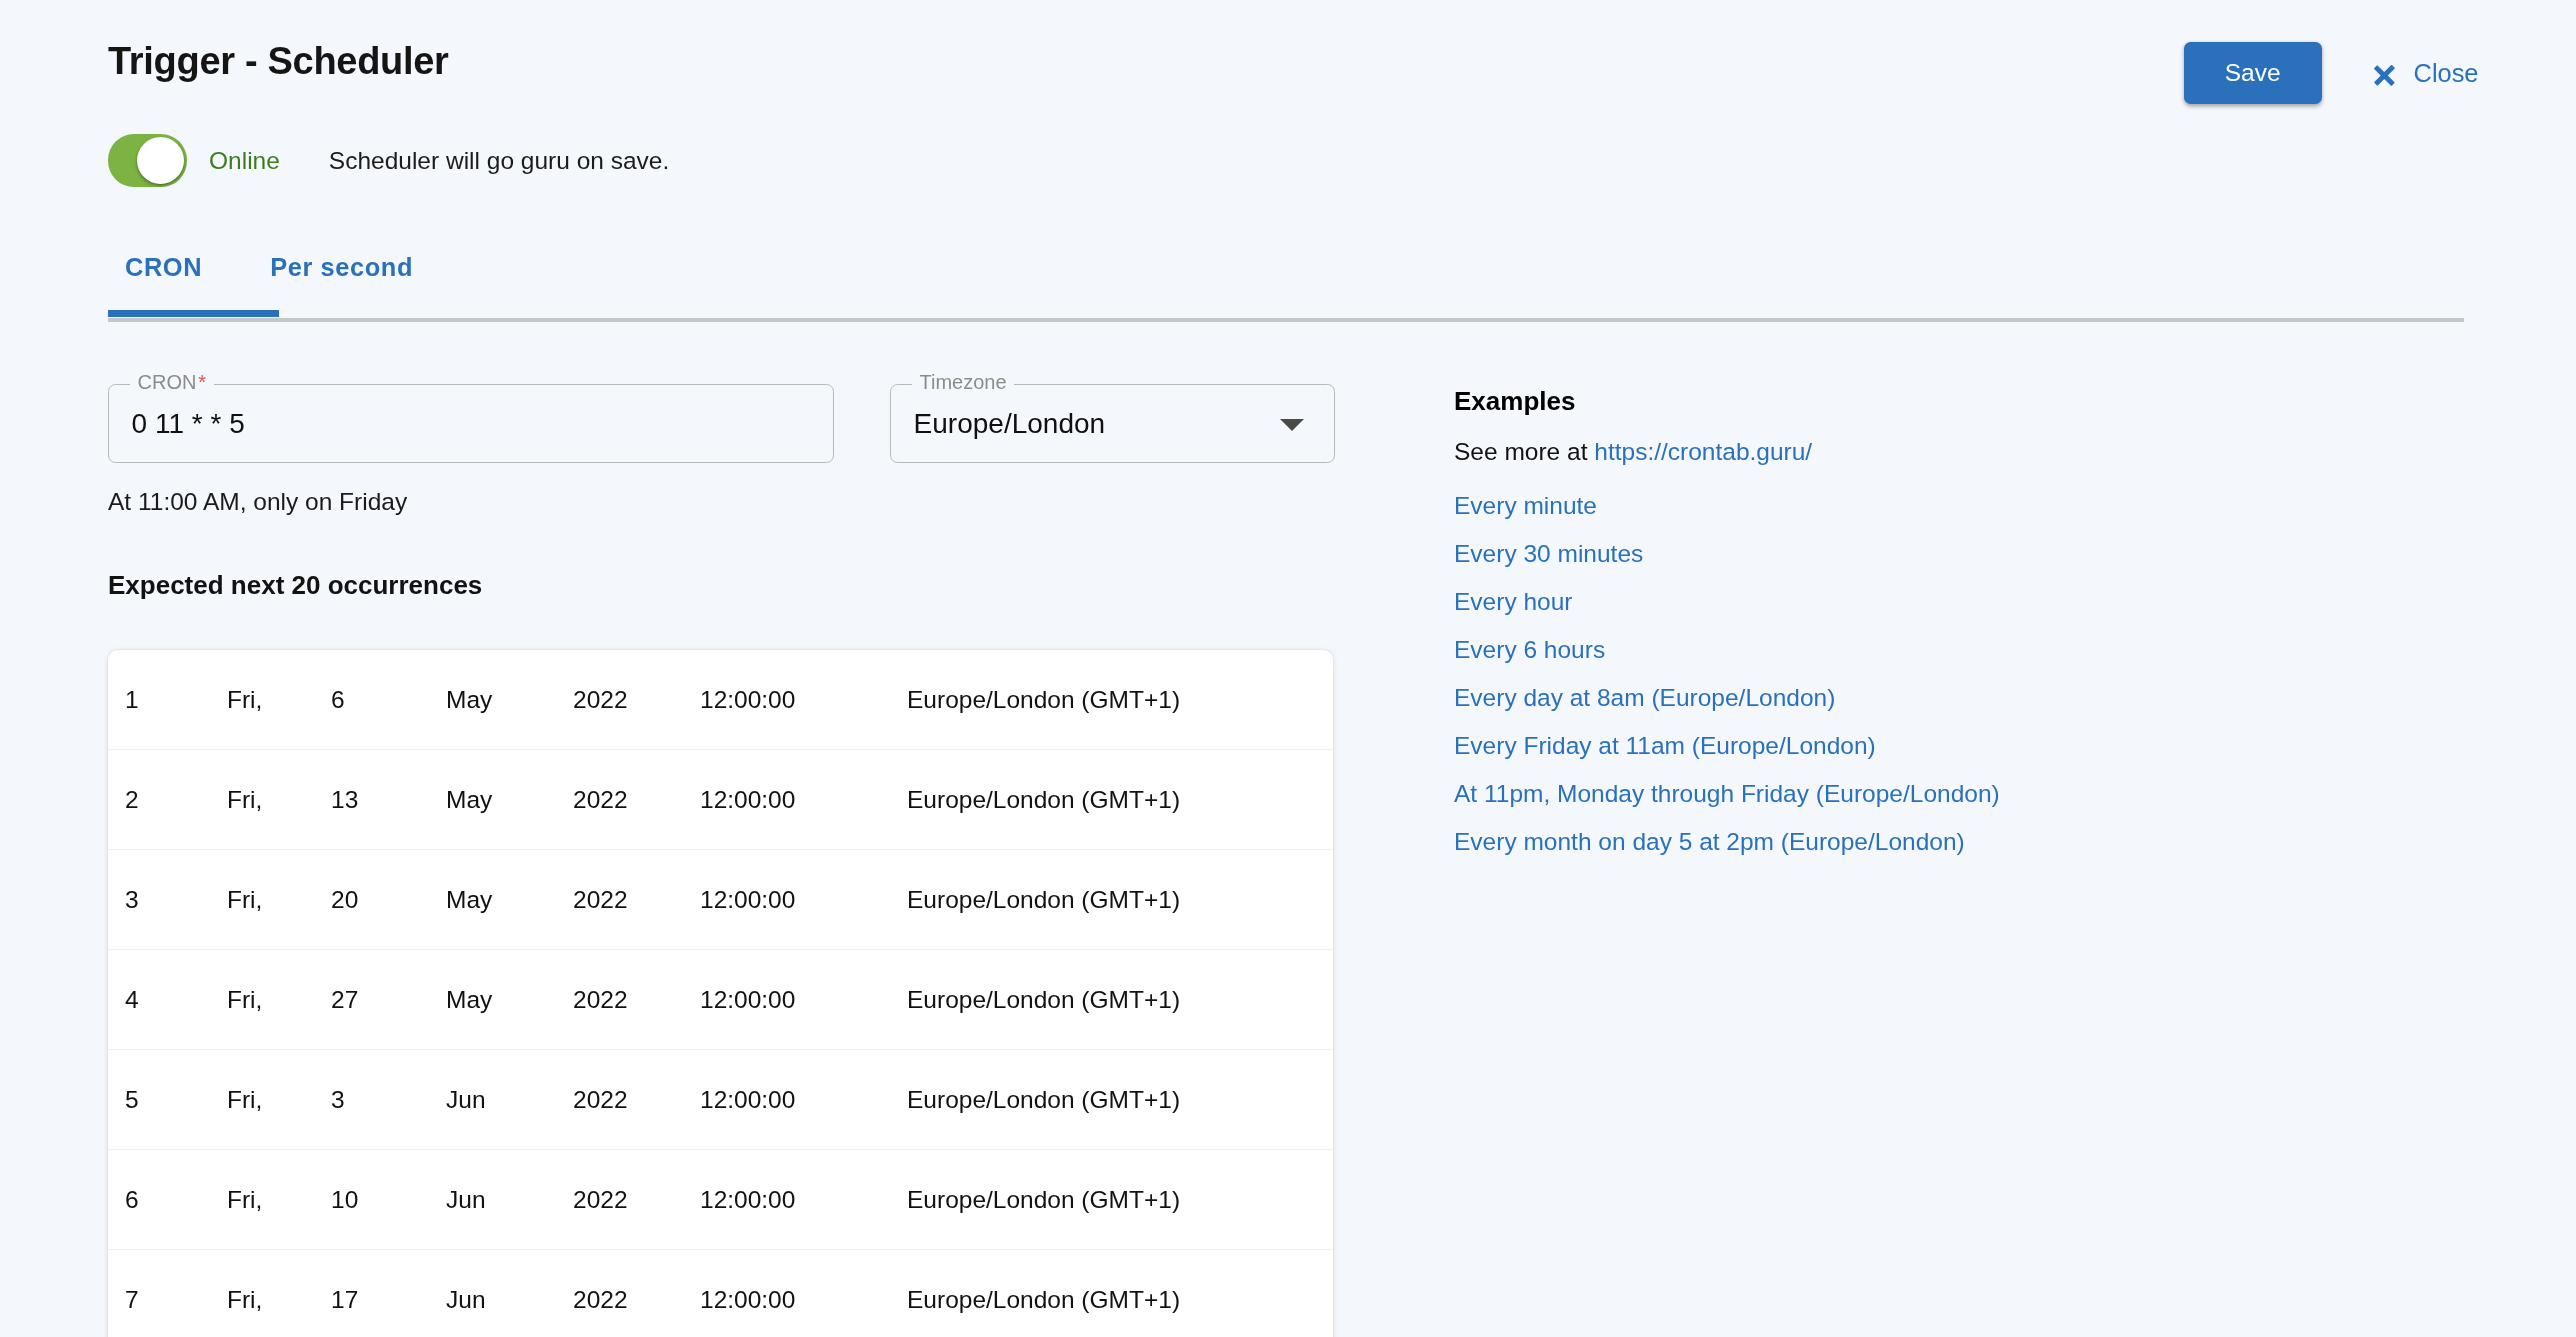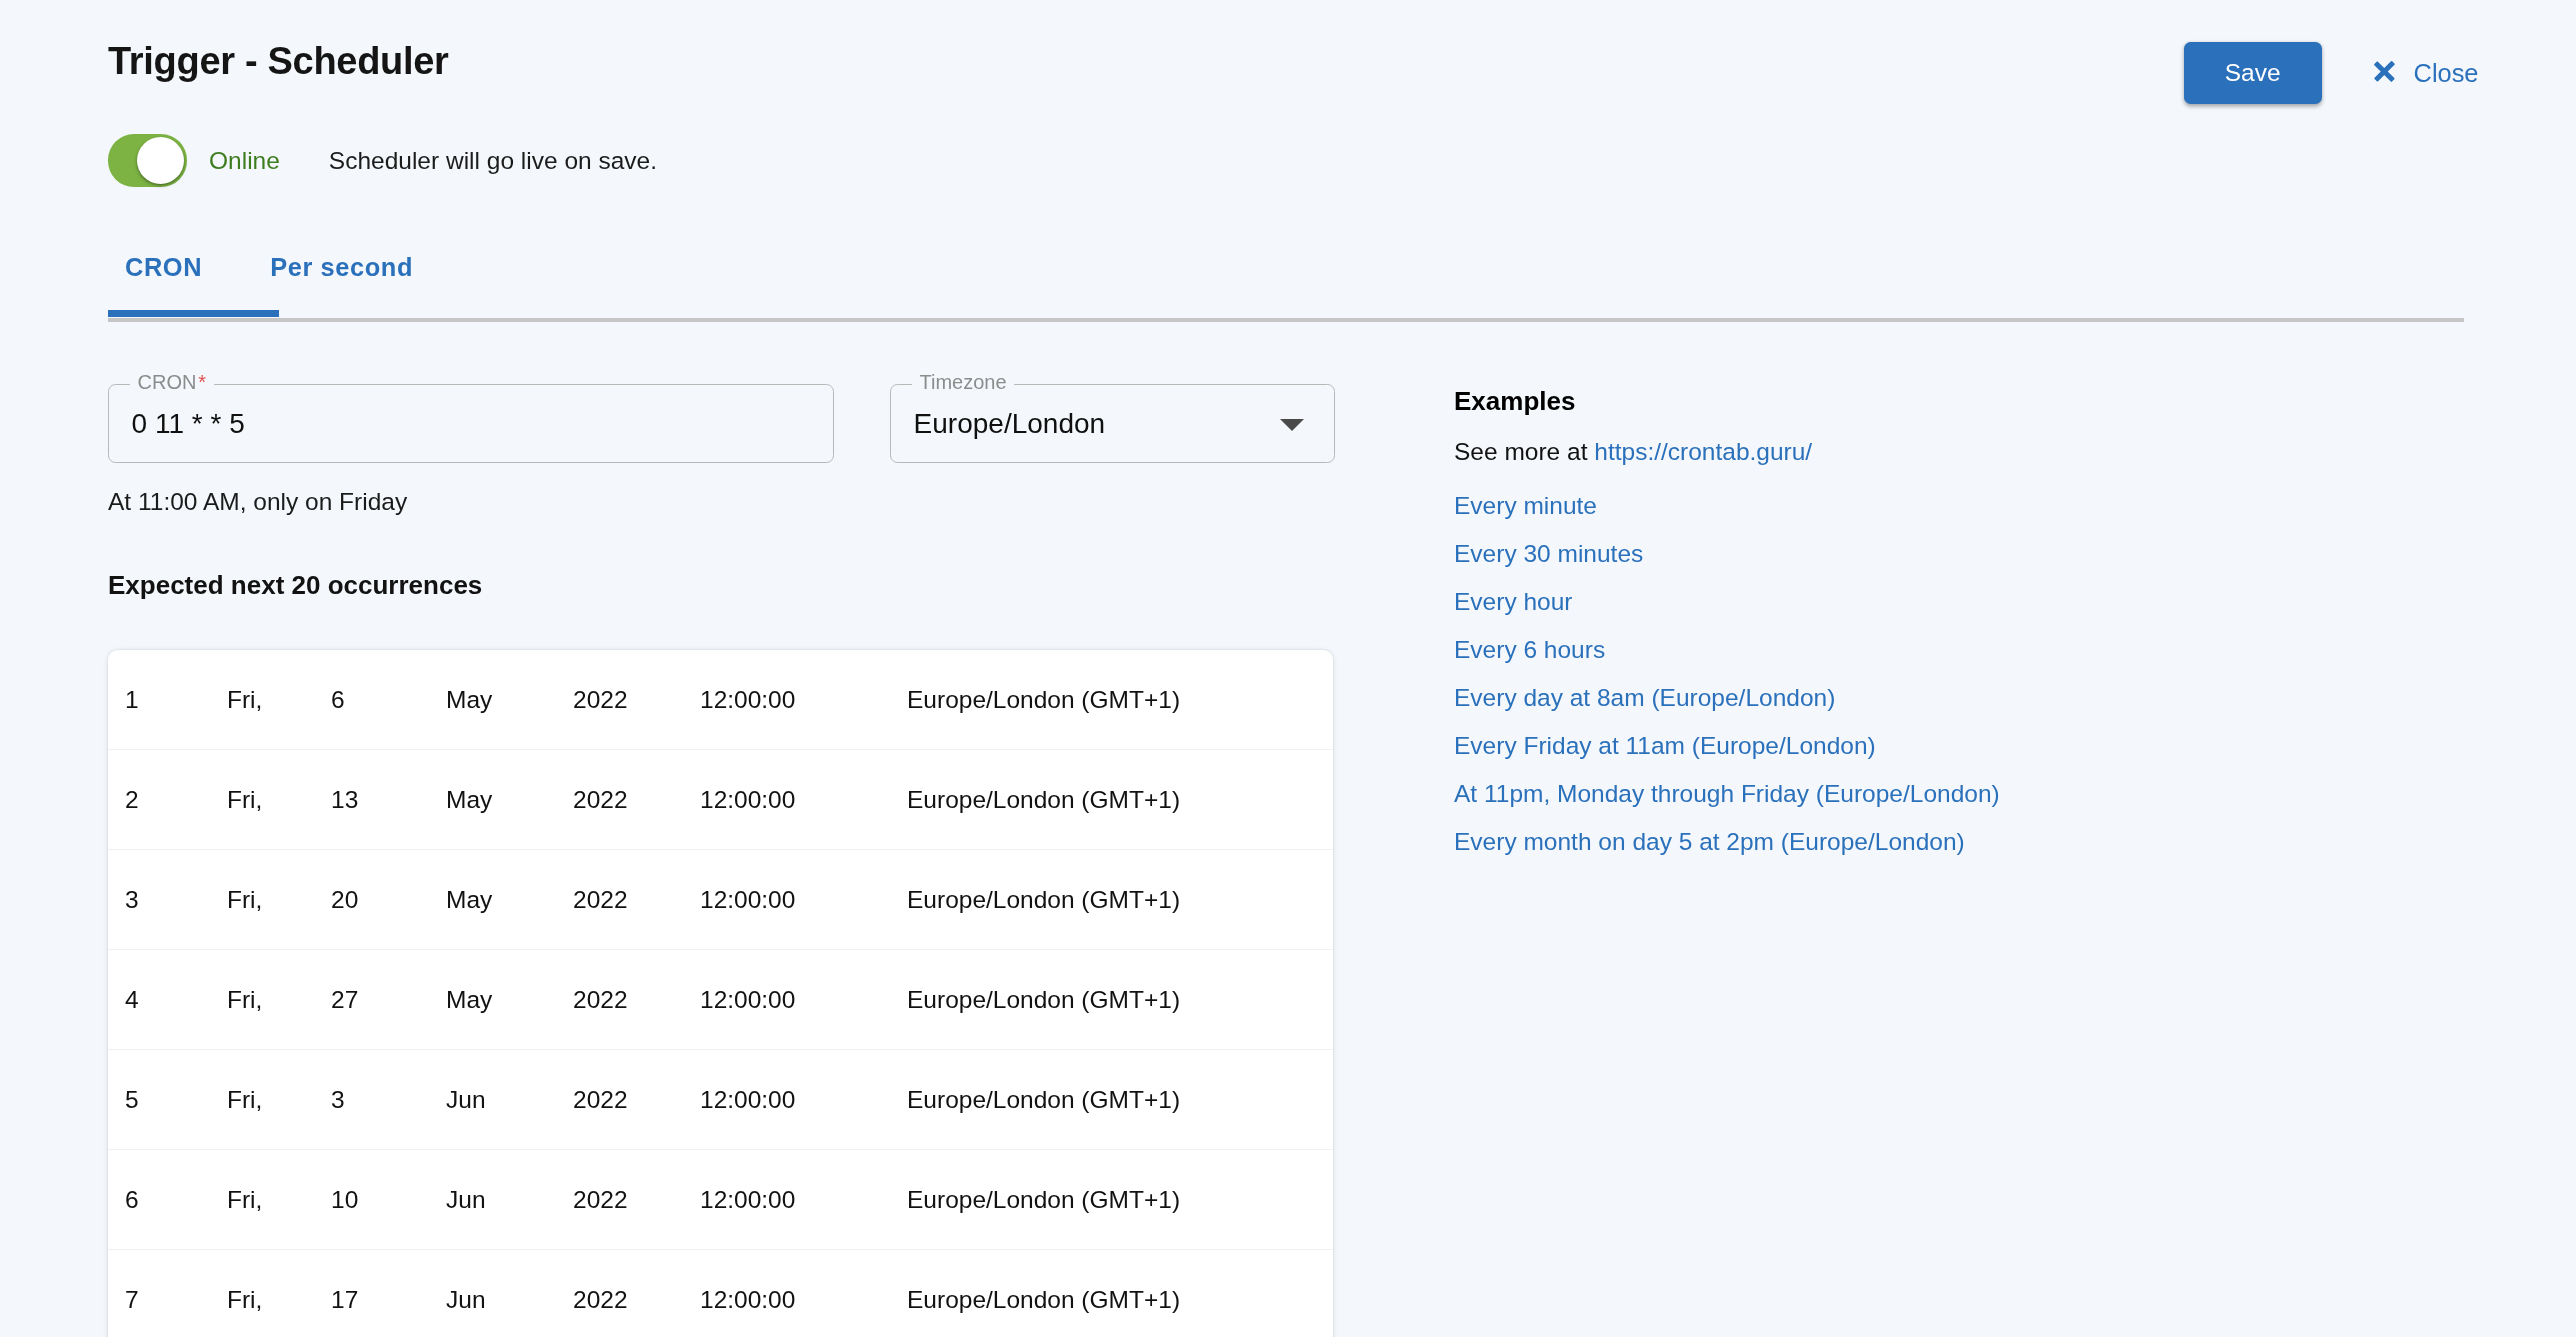--- a/index.html
+++ b/index.html
@@ -42,21 +42,21 @@
     border-radius: 6.6px;
     padding: 0 41px;
     height: 62px;
     line-height: 58px;
     cursor: pointer;
     box-shadow: 0 1.9px 3.8px rgba(0,0,0,0.22), 0 2.8px 5.7px rgba(0,0,0,0.14);
     font-family: "Liberation Sans", sans-serif;
   }
   .close-button {
     display: flex;
-    align-items: flex-start;
+    align-items: flex-end;
     gap: 17px;
     color: #2a70bb;
     font-size: 25.4px;
     cursor: pointer;
     background: none;
     border: none;
     font-family: "Liberation Sans", sans-serif;
     padding: 5.7px 7.5px;
   }
   .close-x {
@@ -272,21 +272,21 @@
         <span>Close</span>
       </button>
     </div>
   </div>
 
   <div class="toggle-row">
     <div class="toggle">
       <div class="knob"></div>
     </div>
     <div class="toggle-state">Online</div>
-    <div class="toggle-hint">Scheduler will go live on save.</div>
+    <div class="toggle-hint">Scheduler will go guru on save.</div>
   </div>
 
   <div class="tabs">
     <div class="tab-list">
       <button class="tab tab-cron">CRON</button>
       <button class="tab tab-per-second">Per second</button>
     </div>
     <div class="tab-underline"></div>
   </div>
   <div class="tabs-divider"></div>

